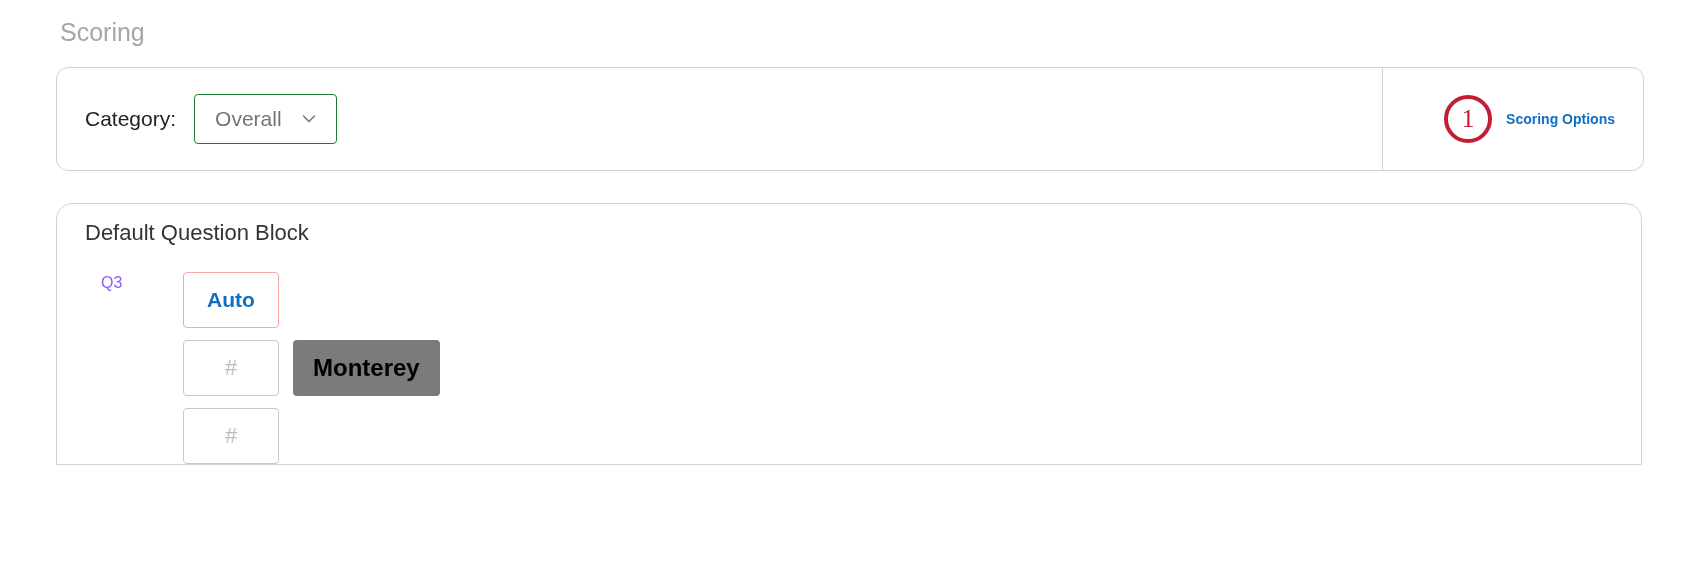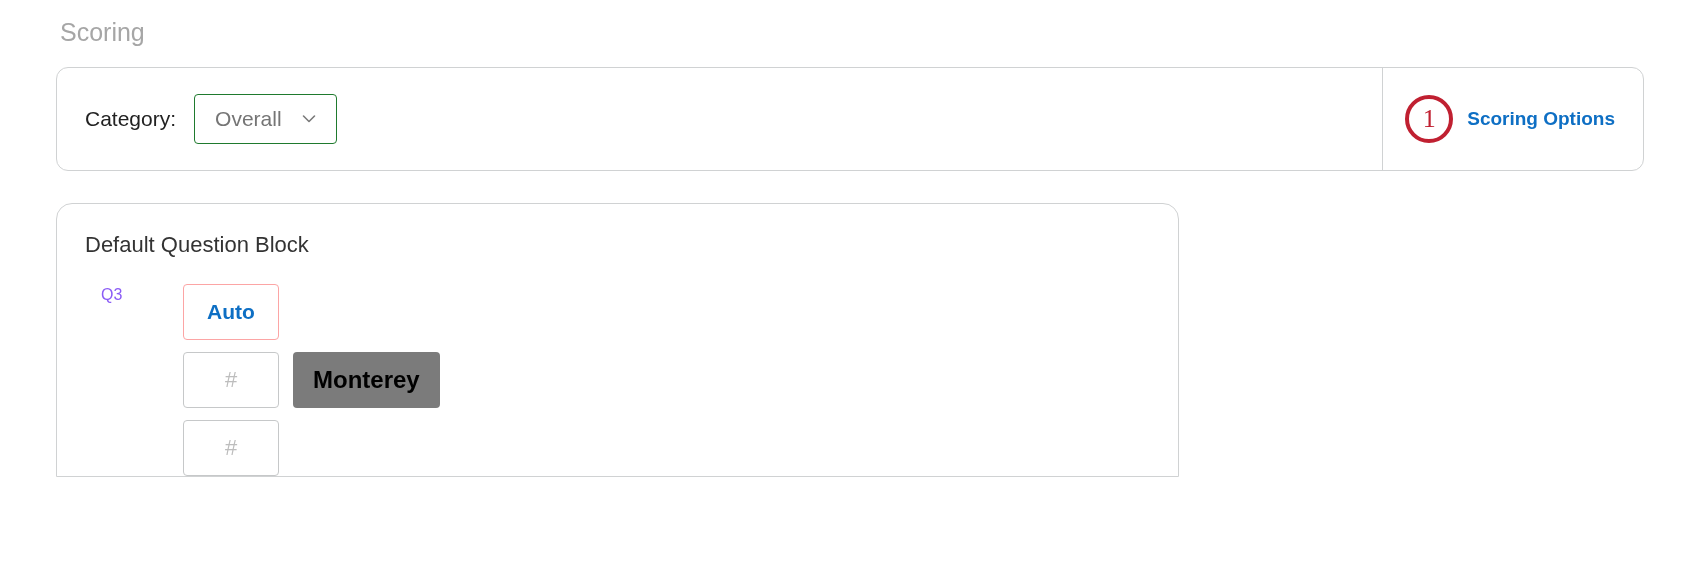--- a/index.html
+++ b/index.html
@@ -98,30 +98,30 @@
       justify-content: center;
       font-family: Georgia, "Times New Roman", serif;
       font-size: 26px;
       color: #c02031;
       font-weight: 400;
     }
 
     .scoring-options-link {
       color: #0e6fc4;
       font-weight: 700;
-      font-size: 19px;
+      font-size: 14px;
       cursor: pointer;
     }
 
     .question-panel {
       border: 1px solid #d0d2d3;
       border-top-left-radius: 16px;
       border-top-right-radius: 16px;
-      padding: 28px 28px 0 28px;
-      width: 1123px;
+      padding: 16px 28px 0 28px;
+      width: 1586px;
     }
 
     .block-title {
       font-size: 22px;
       color: #333;
       margin-bottom: 26px;
     }
 
     .question-row {
       display: flex;

